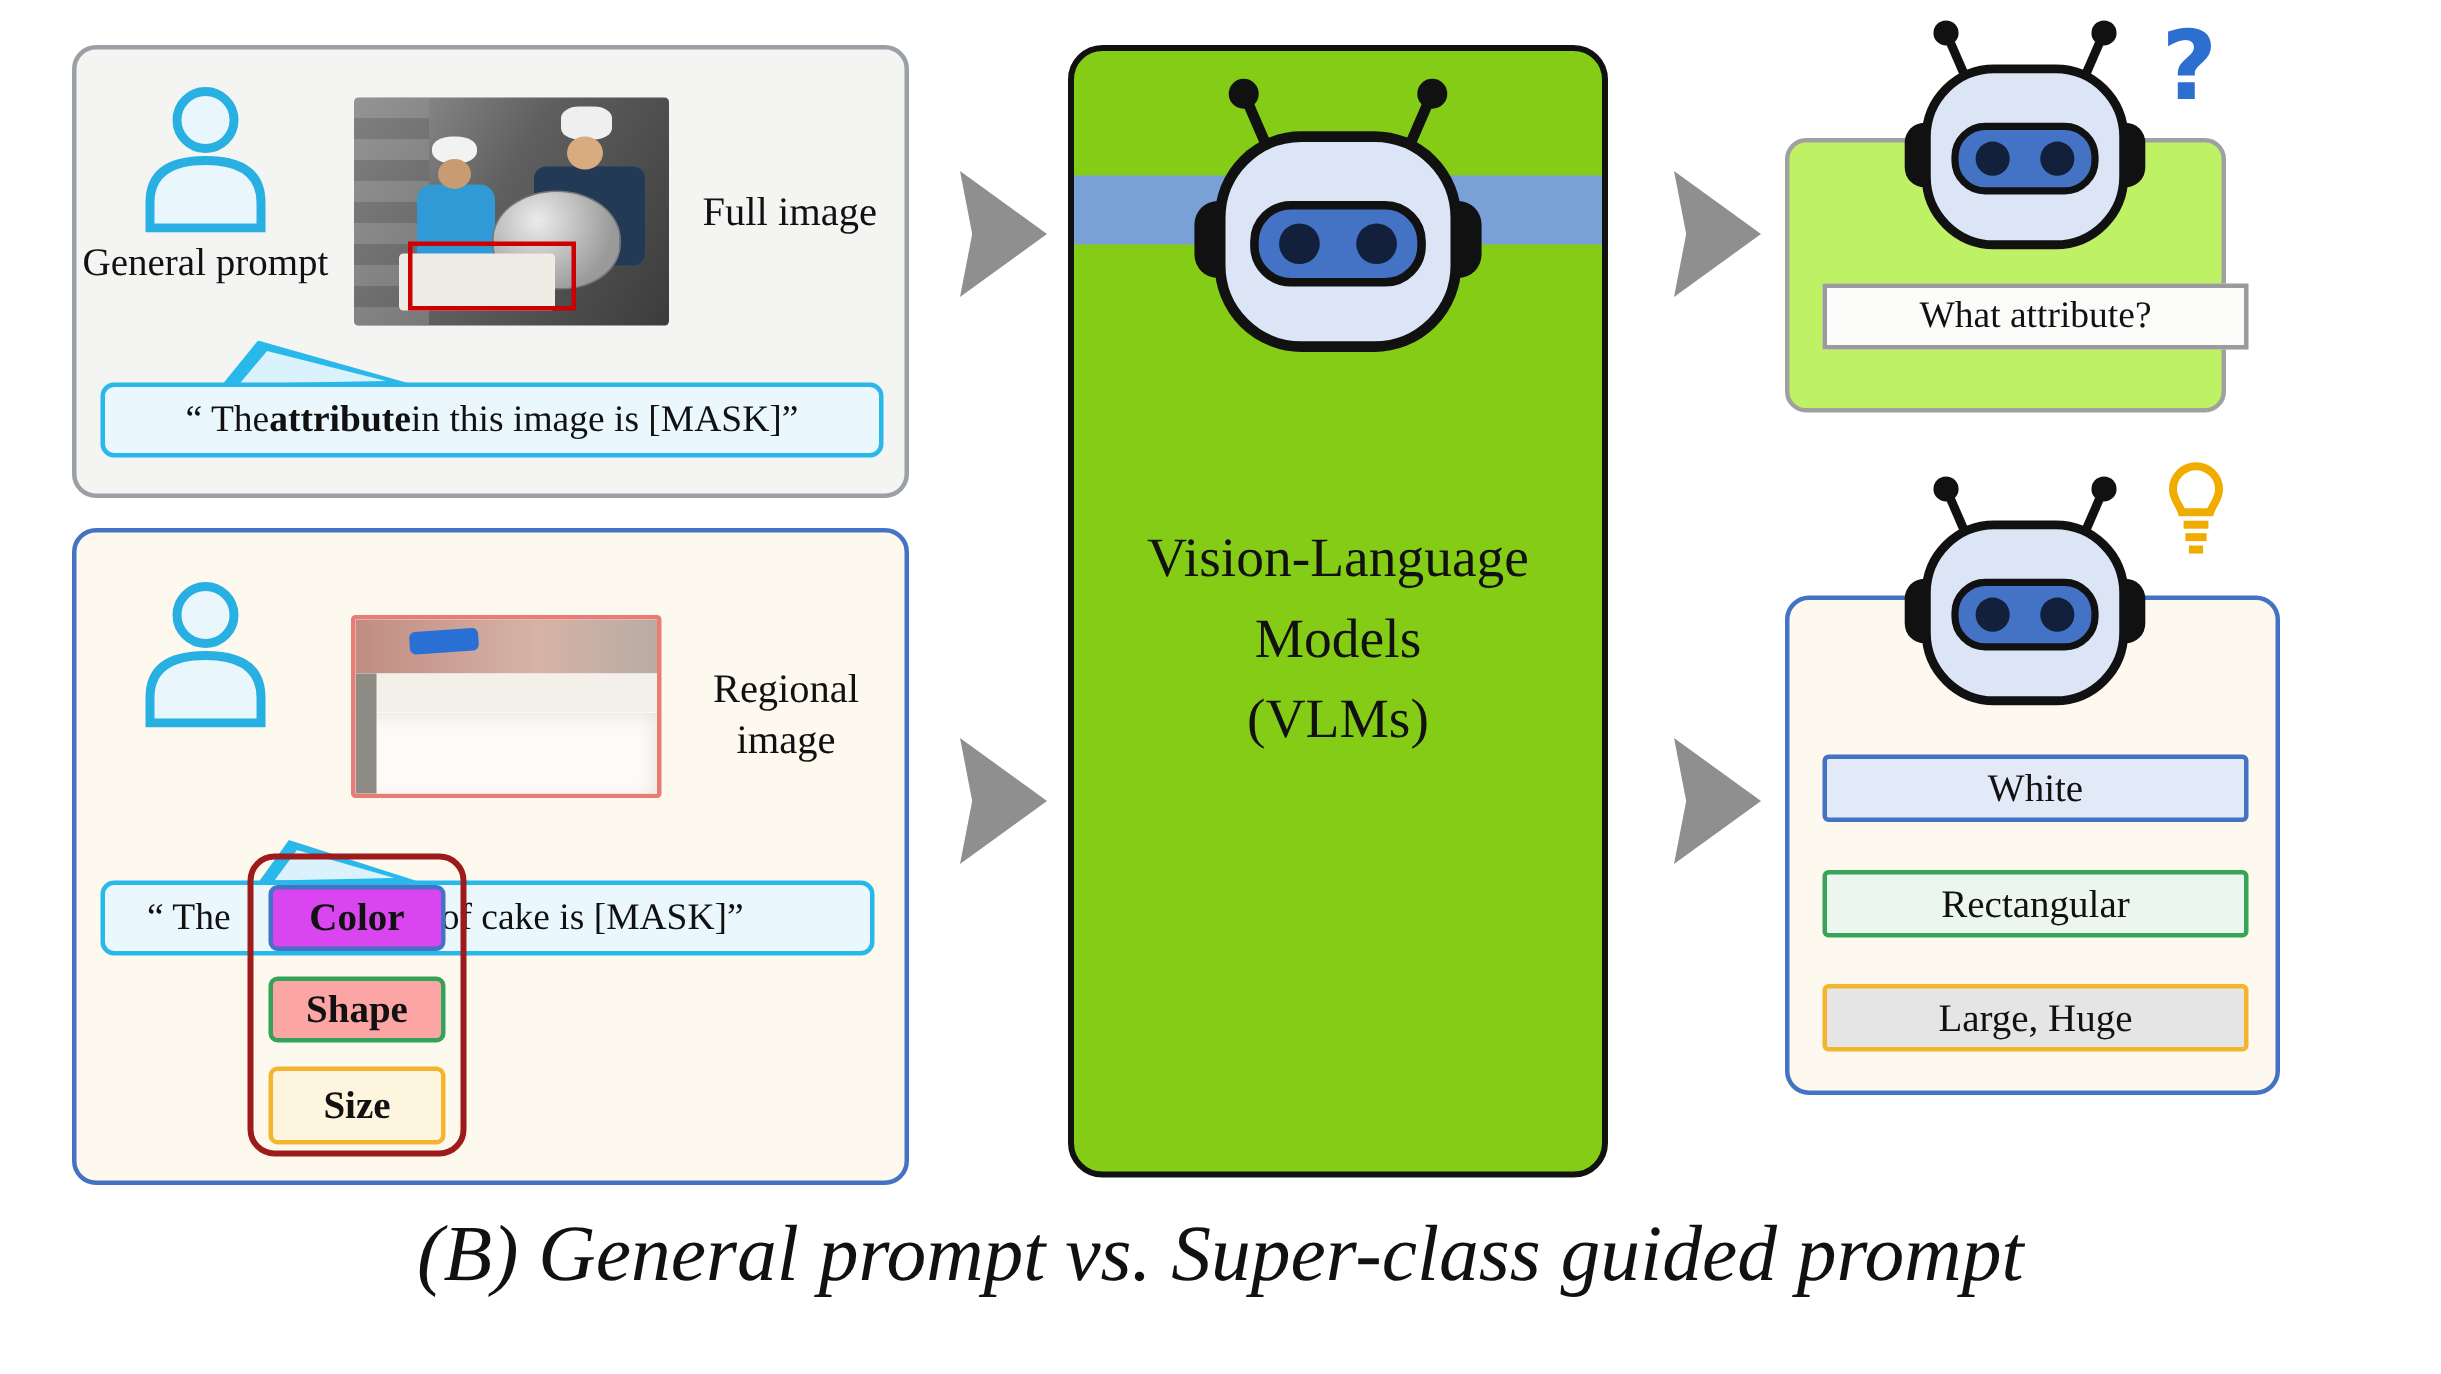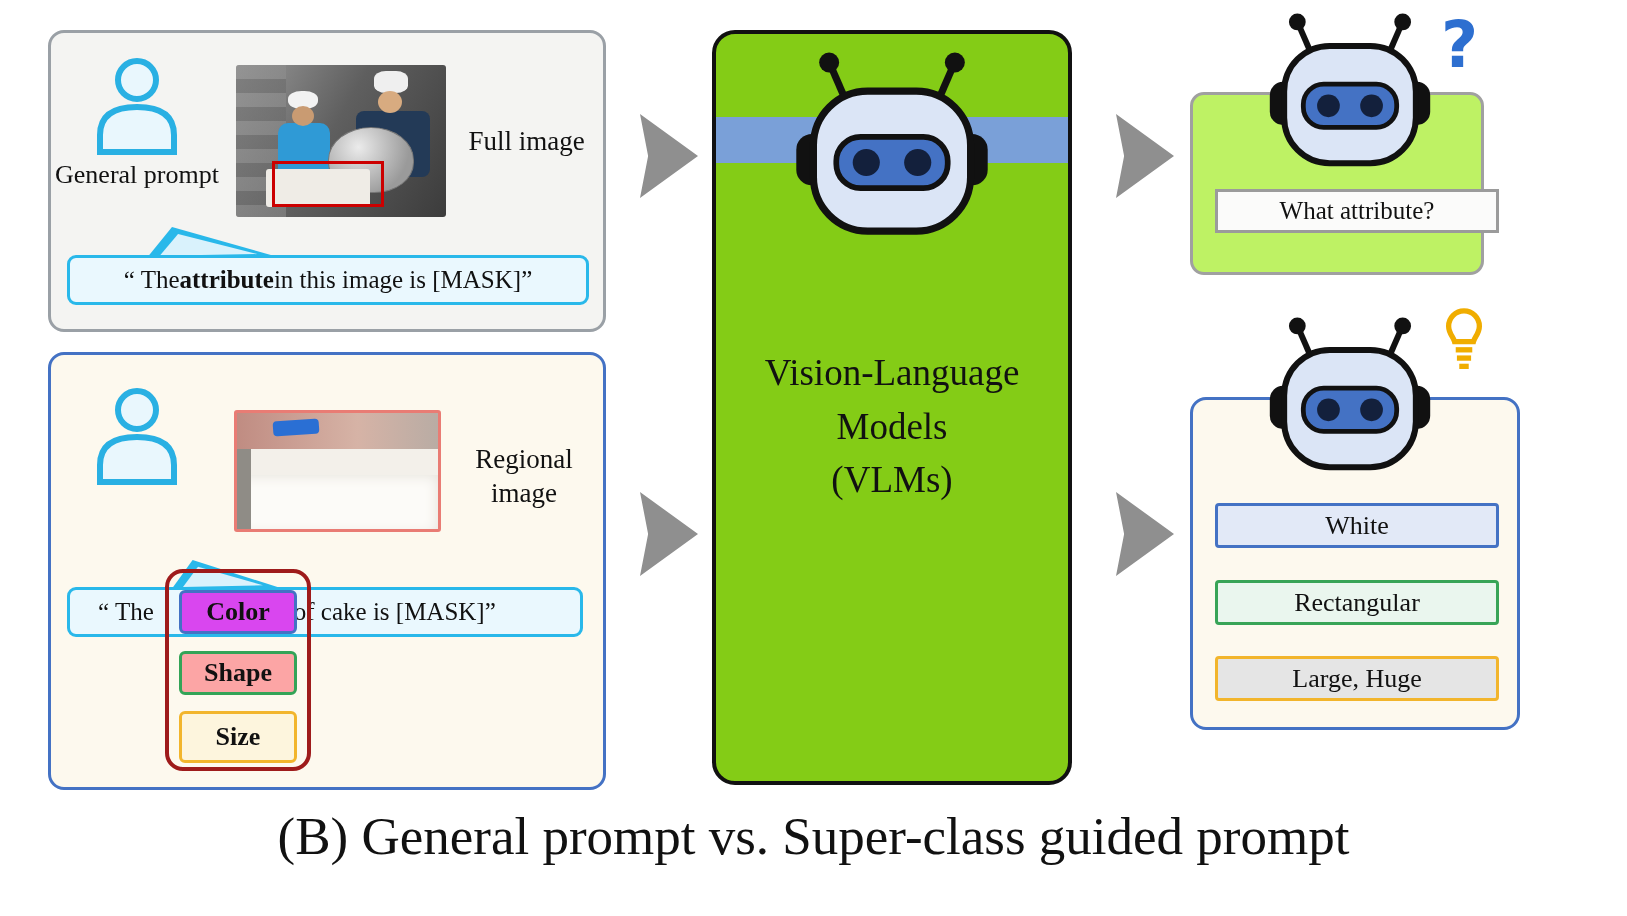--- a/index.html
+++ b/index.html
@@ -59,21 +59,21 @@
   .general-out-box{left:22px;top:94px;width:284px;height:44px;border:3px solid #9b9b9b;background:#fbfbfa;display:flex;align-items:center;justify-content:center;font-size:25px;}
   .question-mark{font-family:"DejaVu Sans","Liberation Sans",sans-serif;font-weight:bold;font-size:64px;color:#2d6fd0;z-index:3;}
 
   .superclass-out-panel{left:1190px;top:397px;width:330px;height:333px;background:#fdf9ee;border:3px solid #4472c4;border-radius:16px;z-index:1;}
   .answer-box{left:22px;width:284px;height:45px;border:3px solid;border-radius:4px;display:flex;align-items:center;justify-content:center;font-size:26px;}
   .ans-white{top:103px;border-color:#4472c4;background:#e2e9f7;}
   .ans-rect{top:180px;border-color:#38a457;background:#eaf6ee;}
   .ans-large{top:256px;border-color:#f2b52c;background:#e5e5e5;}
 
   .robot{z-index:2;}
-  .caption{left:0;top:806px;width:100%;text-align:center;font-size:53px;color:#111;}
+  .caption{left:0;top:806px;width:100%;text-align:center;font-size:53px;color:#111;font-style:italic;}
 </style>
 </head>
 <body>
 
 <div class="stage">
 
   <div class="abs general-panel">
     <div class="abs" style="left:40px;top:22px;">
       <svg class="person-svg" width="92" height="100" viewBox="0 0 92 100">
         <circle cx="46" cy="25" r="19" fill="#e9f7fd" stroke="#29b0e3" stroke-width="6"></circle>

